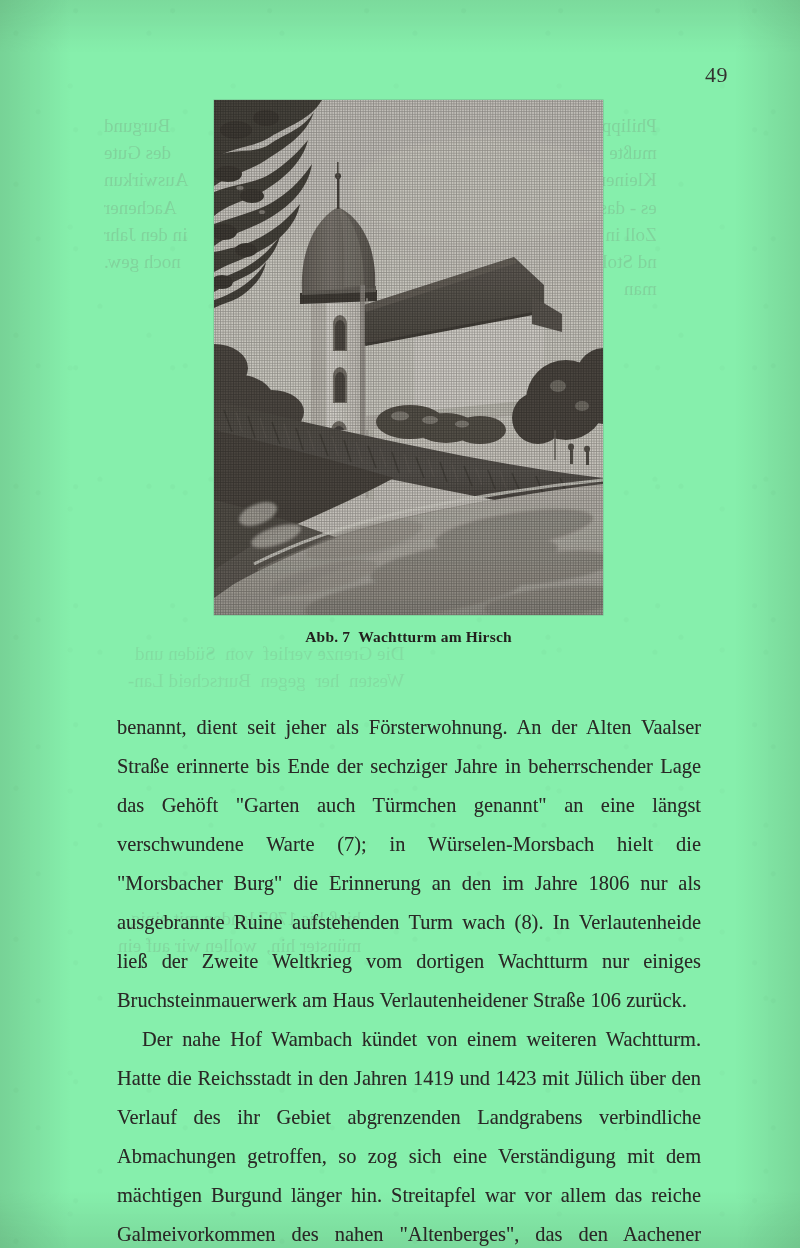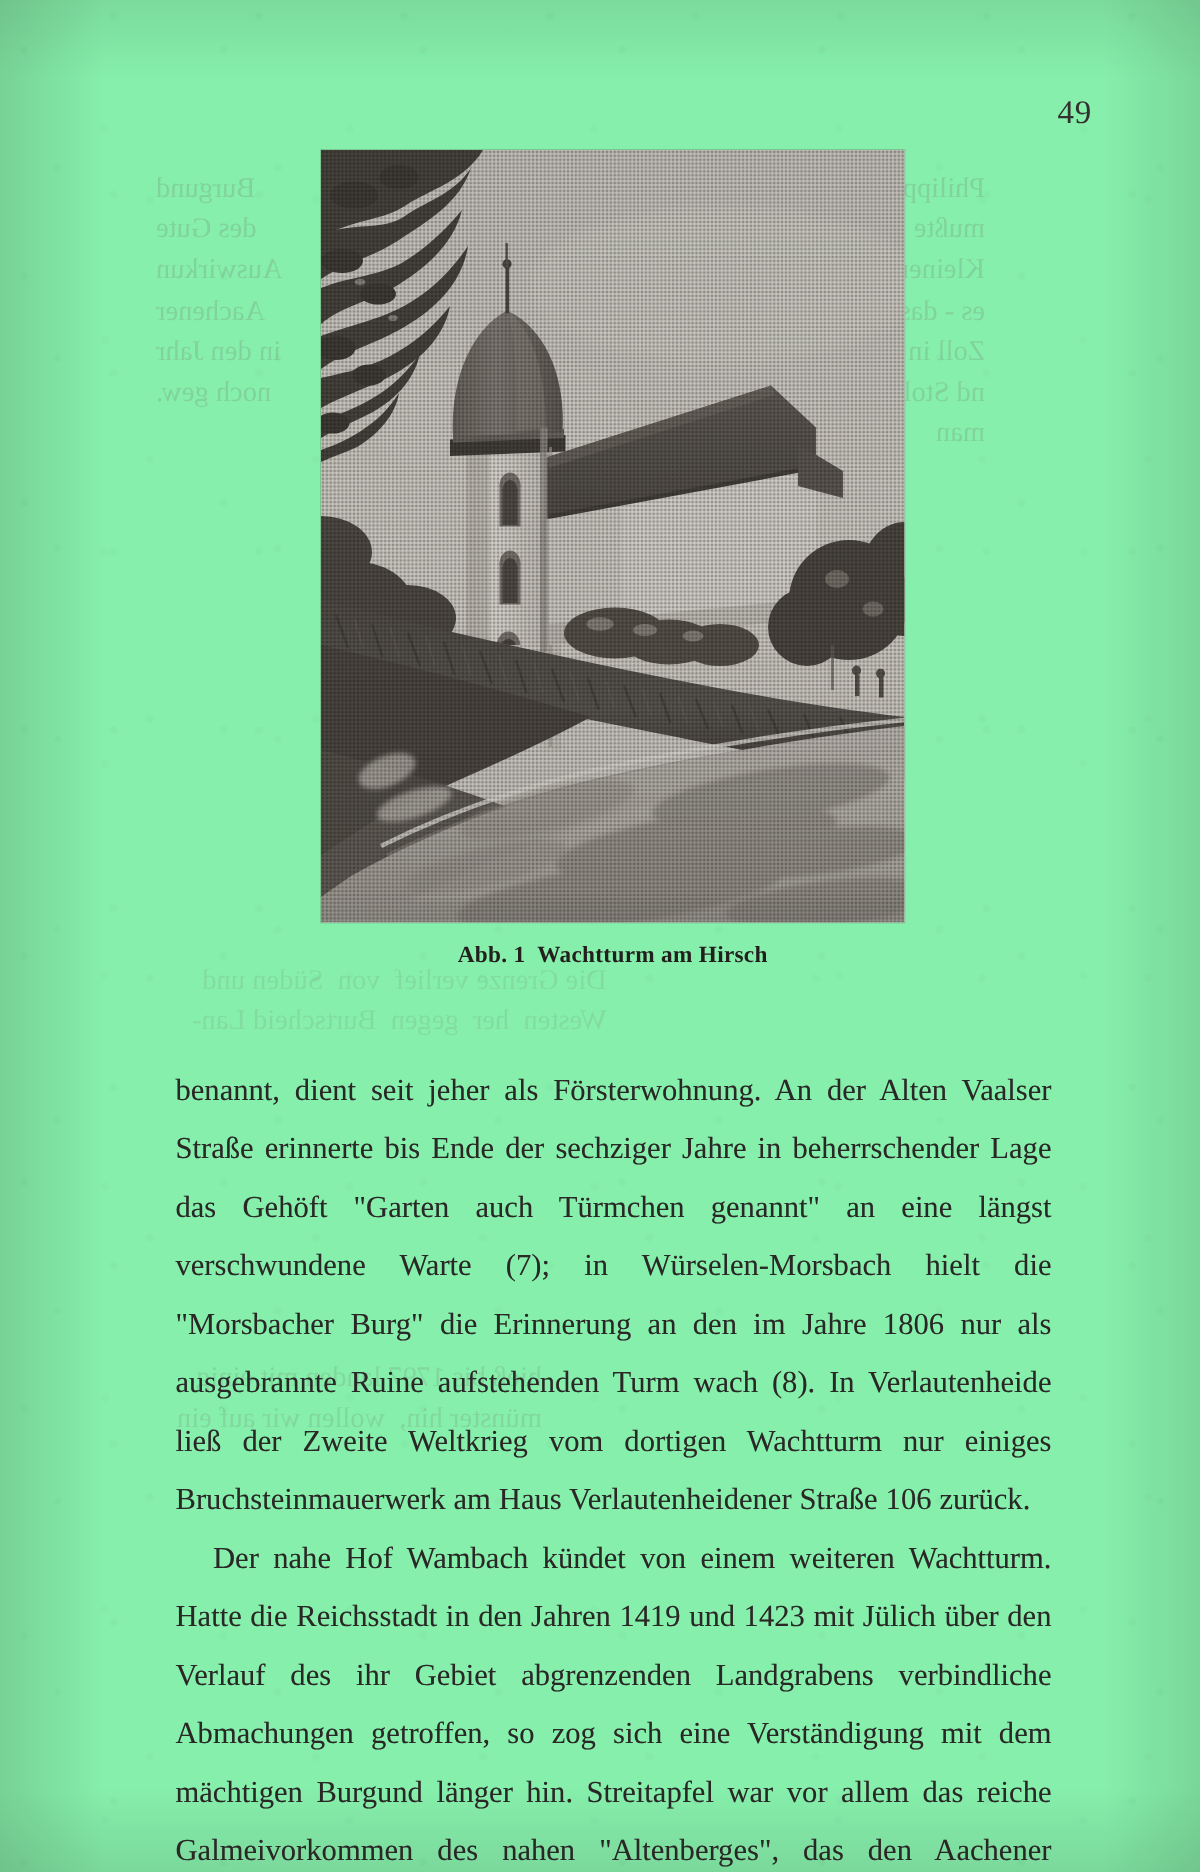--- a/index.html
+++ b/index.html
@@ -410,21 +410,21 @@
           <ellipse cx="373" cy="349" rx="3" ry="3.2"></ellipse>
         </g>
         <rect x="340" y="330" width="2" height="30" fill="#6b655f" opacity=".7"></rect>
 
         <rect x="0" y="0" width="389" height="515" fill="#a8a299" opacity=".06"></rect>
       </svg>
       <div class="photo-tone"></div>
       <div class="halftone"></div>
     </div>
 
-    <div class="caption">Abb. 1  Wachtturm am Hirsch</div>
+    <div class="caption">Abb. 7  Wachtturm am Hirsch</div>
   </div>
 
   <div class="body">
     <p class="para">benannt, dient seit jeher als Försterwohnung. An der Alten Vaalser Straße erinnerte bis Ende der sechziger Jahre in beherrschender Lage das Gehöft "Garten auch Türmchen genannt" an eine längst verschwundene Warte (7); in Würselen-Morsbach hielt die "Morsbacher Burg" die Erinnerung an den im Jahre 1806 nur als ausgebrannte Ruine aufstehenden Turm wach (8). In Verlautenheide ließ der Zweite Weltkrieg vom dortigen Wachtturm nur einiges Bruchsteinmauerwerk am Haus Verlautenheidener Straße 106 zurück.</p>
     <p class="para indent">Der nahe Hof Wambach kündet von einem weiteren Wachtturm. Hatte die Reichsstadt in den Jahren 1419 und 1423 mit Jülich über den Verlauf des ihr Gebiet abgrenzenden Landgrabens verbindliche Abmachungen getroffen, so zog sich eine Verständigung mit dem mächtigen Burgund länger hin. Streitapfel war vor allem das reiche Galmeivorkommen des nahen "Altenberges", das den Aachener Kupferschmieden und Messinghändlern lohnenden Erwerb bot, aber auch im 14. und 15. Jh. manchen Streit mit</p>
   </div>
 
   <div class="paper-grain"></div>
   <div class="paper-vignette"></div>
 </div>

